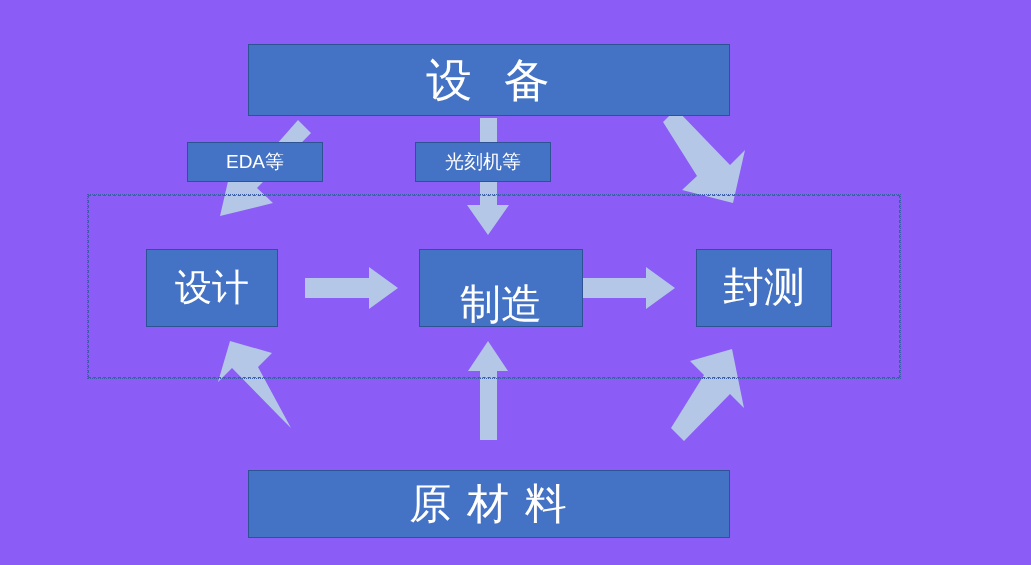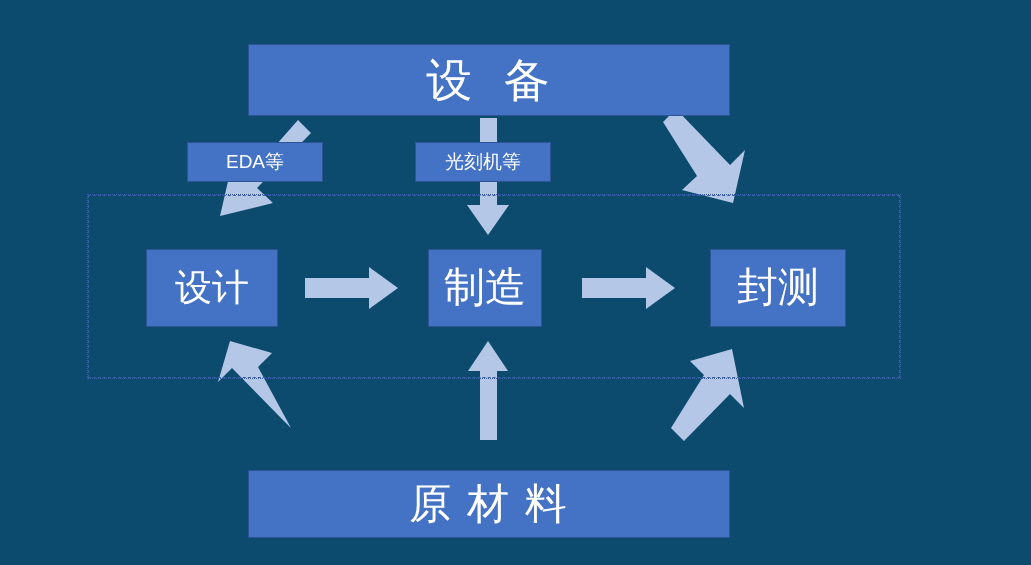--- a/index.html
+++ b/index.html
@@ -7,21 +7,21 @@
     padding: 0;
     background: #ffffff;
   }
   body {
     font-family: "Liberation Sans", "DejaVu Sans", sans-serif;
   }
   #canvas {
     position: relative;
     width: 1031px;
     height: 565px;
-    background: #0c4a6e;
+    background: #8b5cf6;
     overflow: hidden;
   }
   svg.arrow-layer {
     position: absolute;
     left: 0;
     top: 0;
     width: 1031px;
     height: 565px;
     pointer-events: none;
   }
@@ -62,35 +62,35 @@
   
   #box-design {
     left: 146px;
     top: 249px;
     width: 132px;
     height: 78px;
     font-size: 37px;
     z-index: 4;
   }
   #box-manufacture {
-    left: 428px;
+    left: 419px;
     top: 249px;
-    width: 114px;
+    width: 164px;
     height: 78px;
     font-size: 41px;
     z-index: 4;
+    align-items: flex-end;
   }
   #box-packaging-test {
     left: 696px;
     top: 249px;
     width: 136px;
     height: 78px;
     font-size: 41px;
     z-index: 4;
-    margin-left: 14px;
   }
   
   .label-box {
     position: absolute;
     background: #4472C4;
     border: 1.5px solid #2E5395;
     box-sizing: border-box;
     color: #ffffff;
     display: flex;
     align-items: center;

